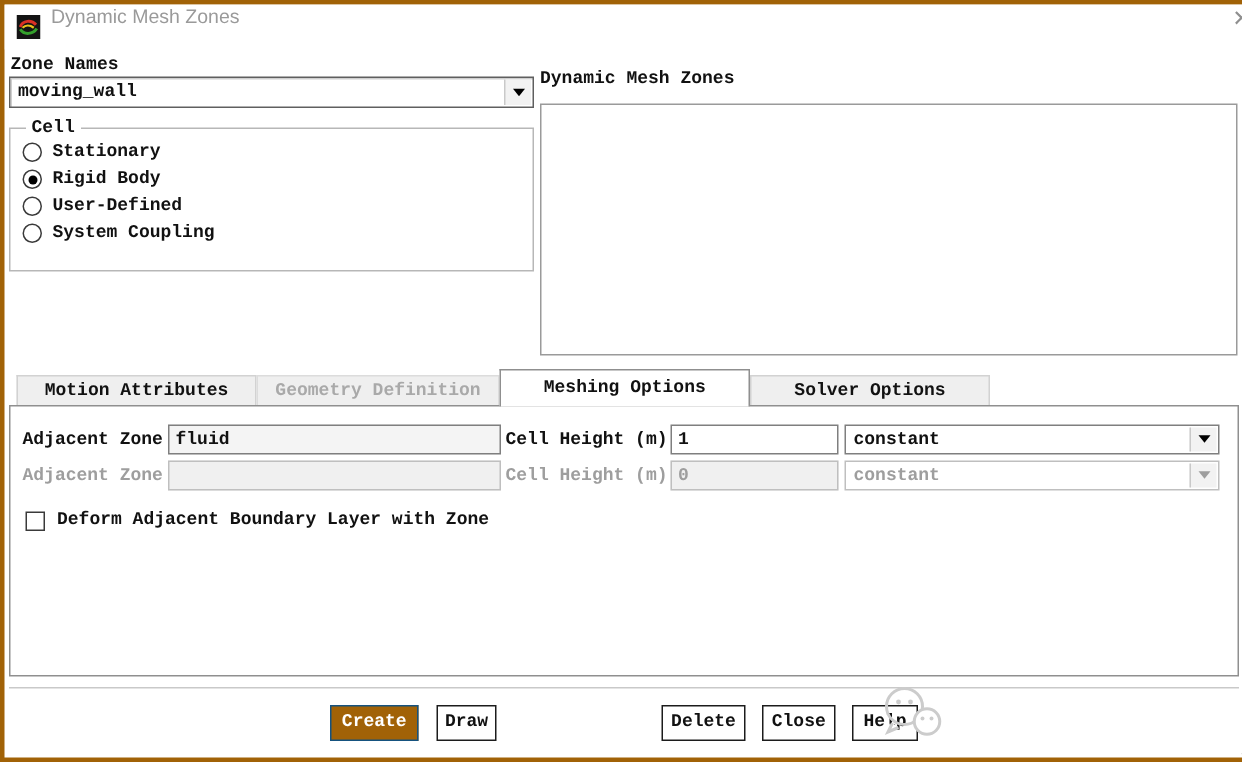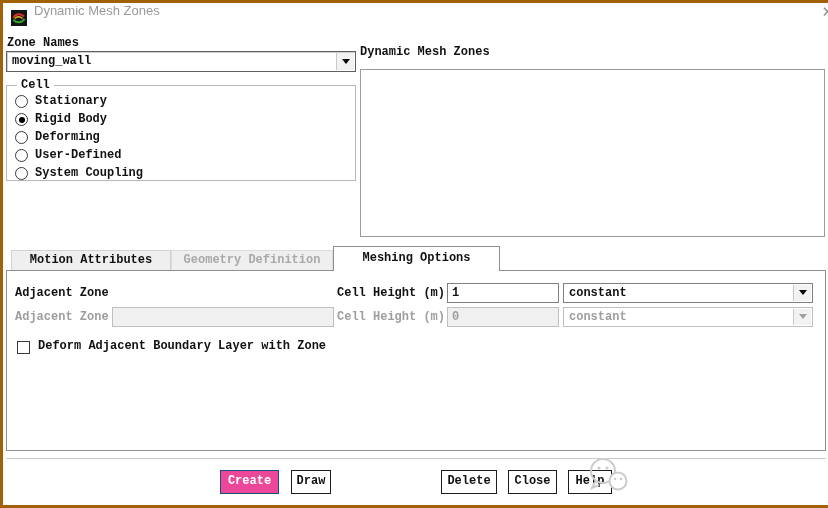--- a/index.html
+++ b/index.html
@@ -70,21 +70,21 @@
   .row1{ top:12px; } .row2{ top:36px; }
   .dim-text{ color:#9e9e9e; }
   .checkbox{ position:absolute; left:10px; top:70px; width:13px; height:13px;
     border:1px solid #3a3a3a; background:#fff; box-sizing:border-box; }
   .checkbox-label{ position:absolute; left:31px; top:68px; }
   
   .separator{ position:absolute; left:3px; top:455px; width:820px; height:1px; background:#c9c9c9; }
   .btn{ position:absolute; top:467px; height:24px; box-sizing:border-box;
     background:#fff; border:1px solid #1c1c1c; color:#111; text-align:center;
     font:700 12px "Liberation Mono","DejaVu Sans Mono",monospace; line-height:21px; cursor:pointer; }
-  .btn.primary{ background:#ec4899; color:#fff; border-color:#15527f; }
+  .btn.primary{ background:#a16207; color:#fff; border-color:#15527f; }
   .btn-create{ left:217px; width:59px; }
   .btn-draw{ left:288px; width:40px; }
   .btn-delete-all{ left:339px; width:88px; }
   .btn-delete{ left:438px; width:56px; }
   .btn-close{ left:505px; width:49px; }
   .btn-help{ left:565px; width:44px; }
   .watermark{ position:absolute; left:584px; top:452px; width:240px; height:44px; z-index:5; pointer-events:none; }
   .watermark-text{ position:absolute; left:44px; top:8px;
     font:700 20px "Liberation Sans","DejaVu Sans",sans-serif; color:#c9c9c9; white-space:nowrap; }
   .grip{ position:absolute; right:2px; bottom:2px; width:16px; height:16px;
@@ -122,44 +122,42 @@
     <div class="radio-row">
       <span class="radio"></span>
       <span class="radio-label">Stationary</span>
     </div>
     <div class="radio-row">
       <span class="radio checked"></span>
       <span class="radio-label">Rigid Body</span>
     </div>
     <div class="radio-row">
       <span class="radio"></span>
-      <span class="radio-label">Deforming</span>
-    </div>
-    <div class="radio-row">
-      <span class="radio"></span>
       <span class="radio-label">User-Defined</span>
     </div>
     <div class="radio-row">
       <span class="radio"></span>
       <span class="radio-label">System Coupling</span>
     </div>
   </fieldset>
 
   <div class="dmz-label mono">Dynamic Mesh Zones</div>
   <div class="listbox"></div>
 
   <div class="tabs">
     <div class="tab normal tab1 mono">Motion Attributes</div>
     <div class="tab disabled tab2 mono">Geometry Definition</div>
     <div class="tab active tab3 mono">Meshing Options</div>
+    <div class="tab normal tab4 mono">Solver Options</div>
   </div>
 
   <div class="panel">
 
     <span class="p-label mono row1" style="left:8px;">Adjacent Zone</span>
+    <input class="p-input filled row1" style="left: 105px; top: 12px; width: 222px;" type="text" value="fluid">
     <span class="p-label mono row1" style="left:330px;">Cell Height (m)</span>
     <input class="p-input row1" style="left: 440px; top: 12px; width: 112px;" type="text" value="1">
     <div class="combo p-combo row1" style="left:556px; top:12px; width:250px; position:absolute;">
       <span class="combo-text mono">constant</span>
       <span class="combo-arrow-box">
           <span class="tri"></span>
         </span>
     </div>
 
     <span class="p-label mono row2 dim-text" style="left:8px;">Adjacent Zone</span>

